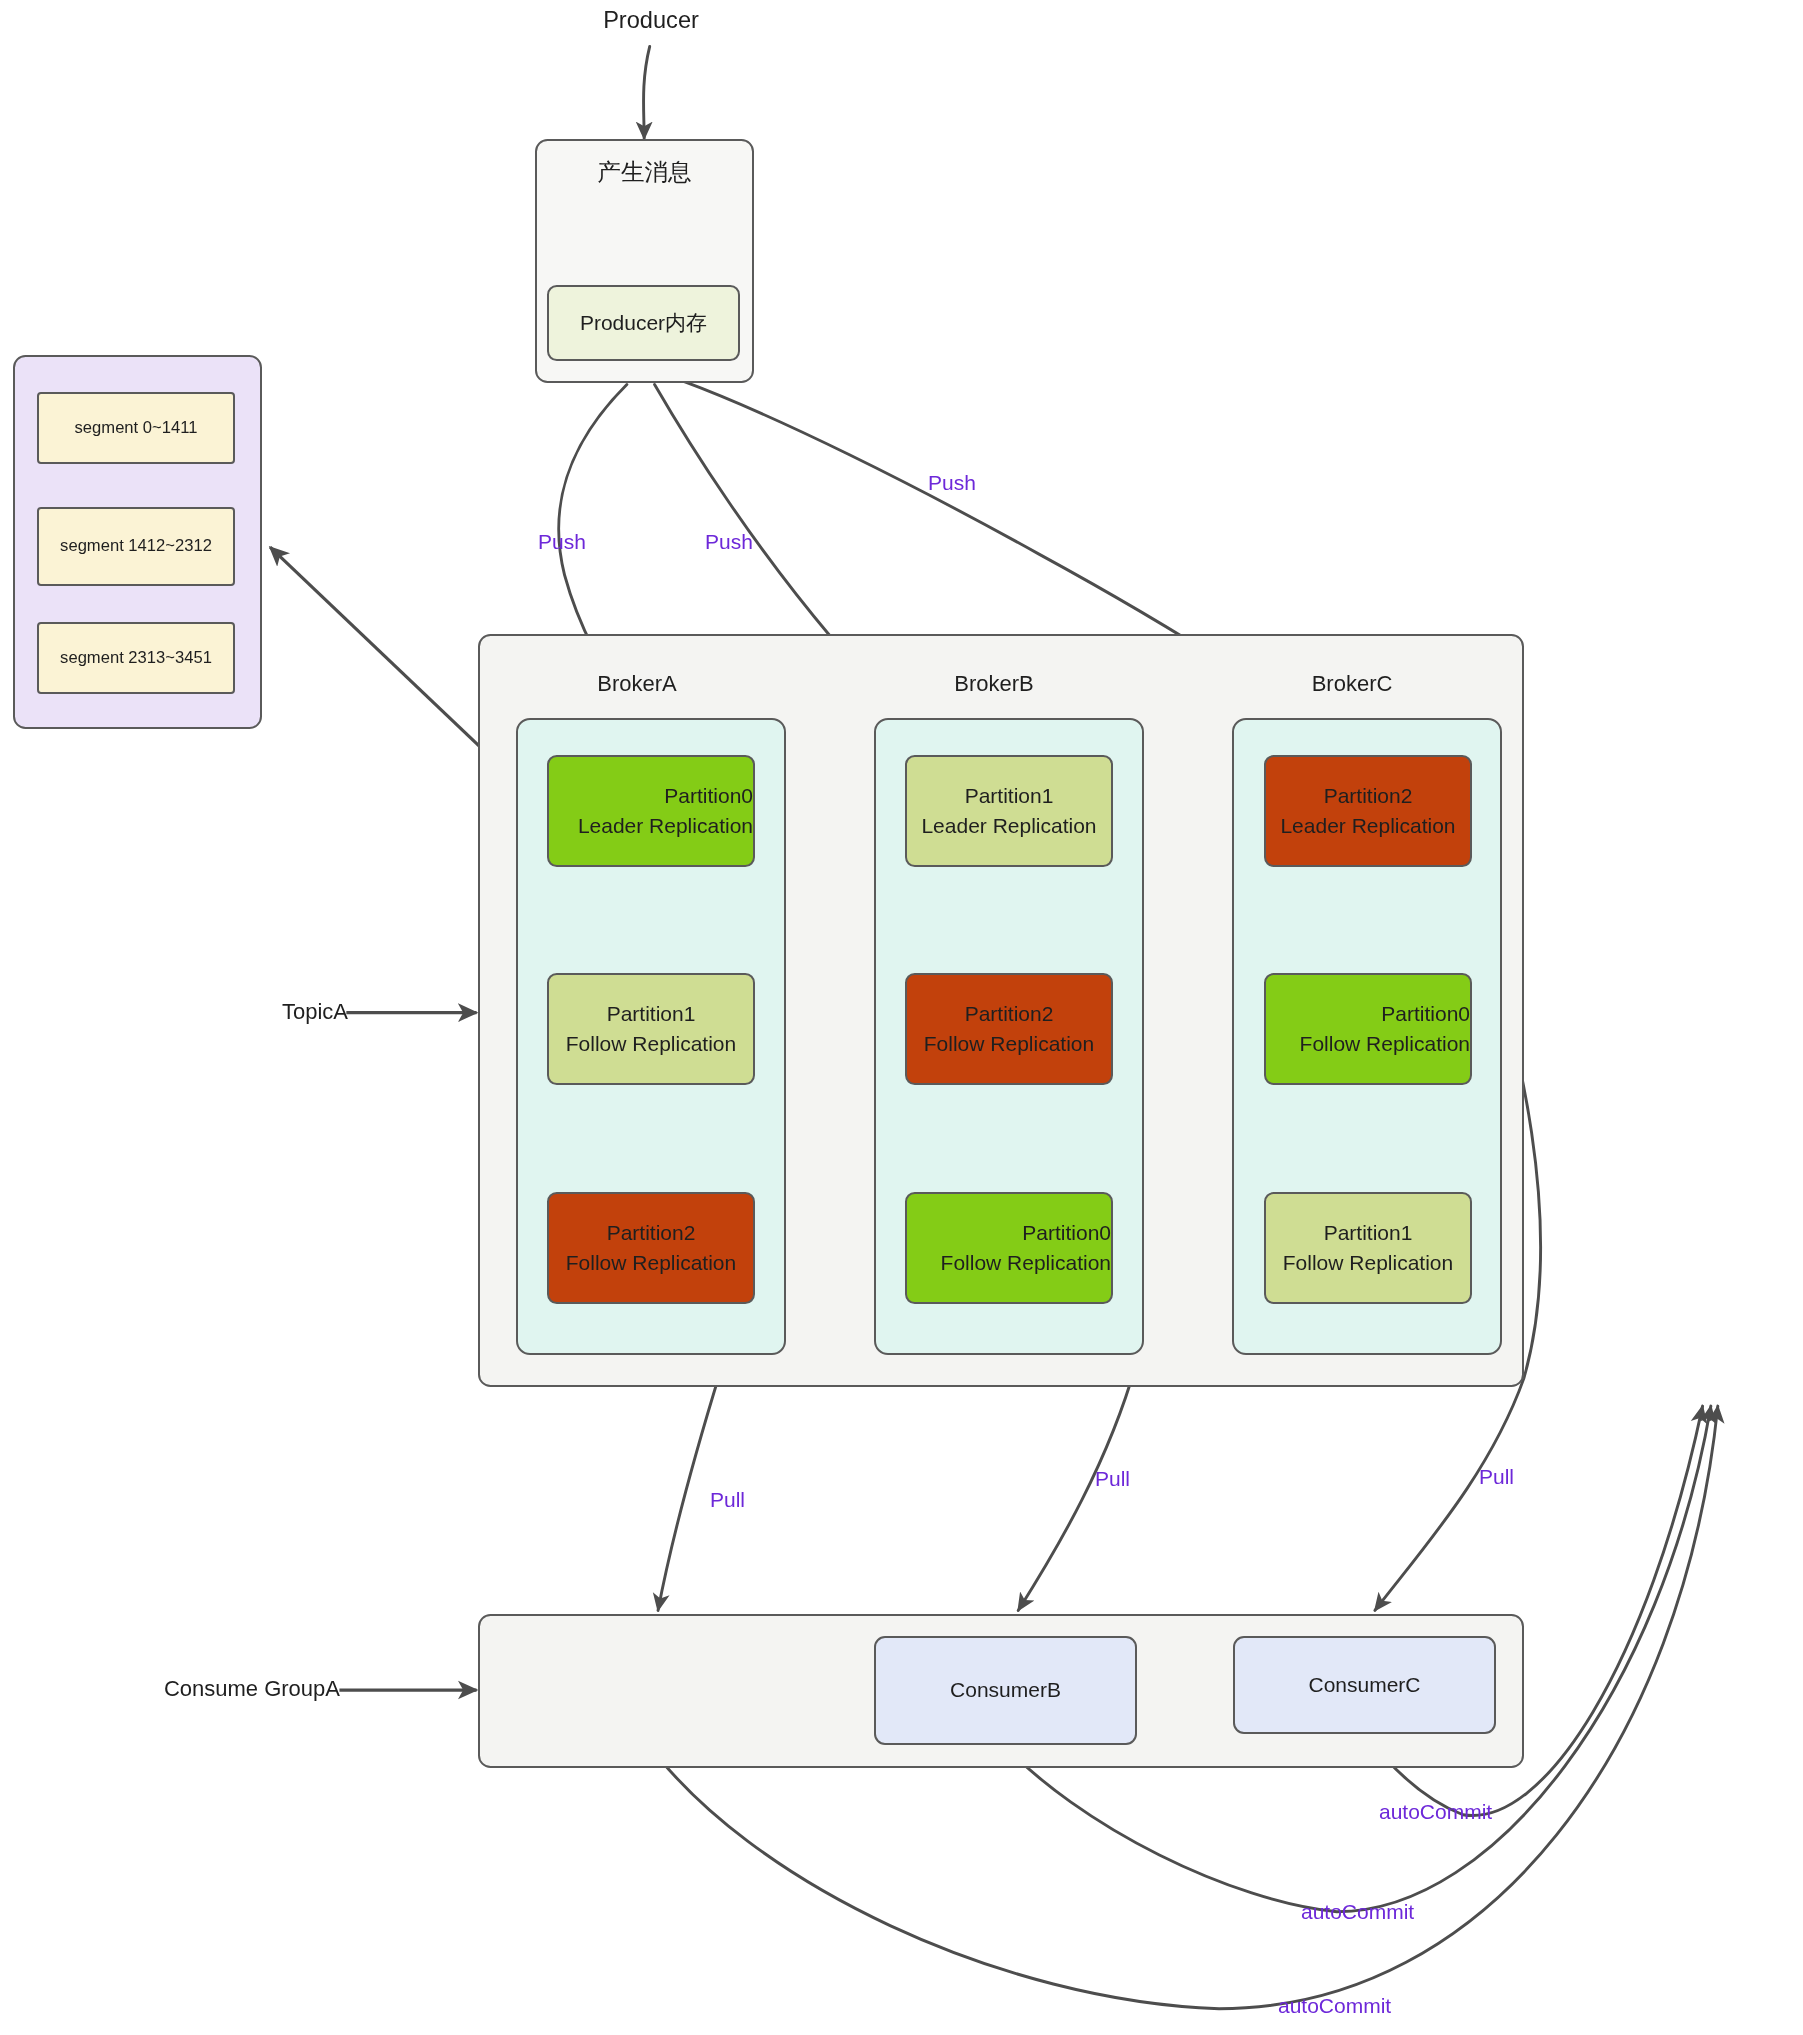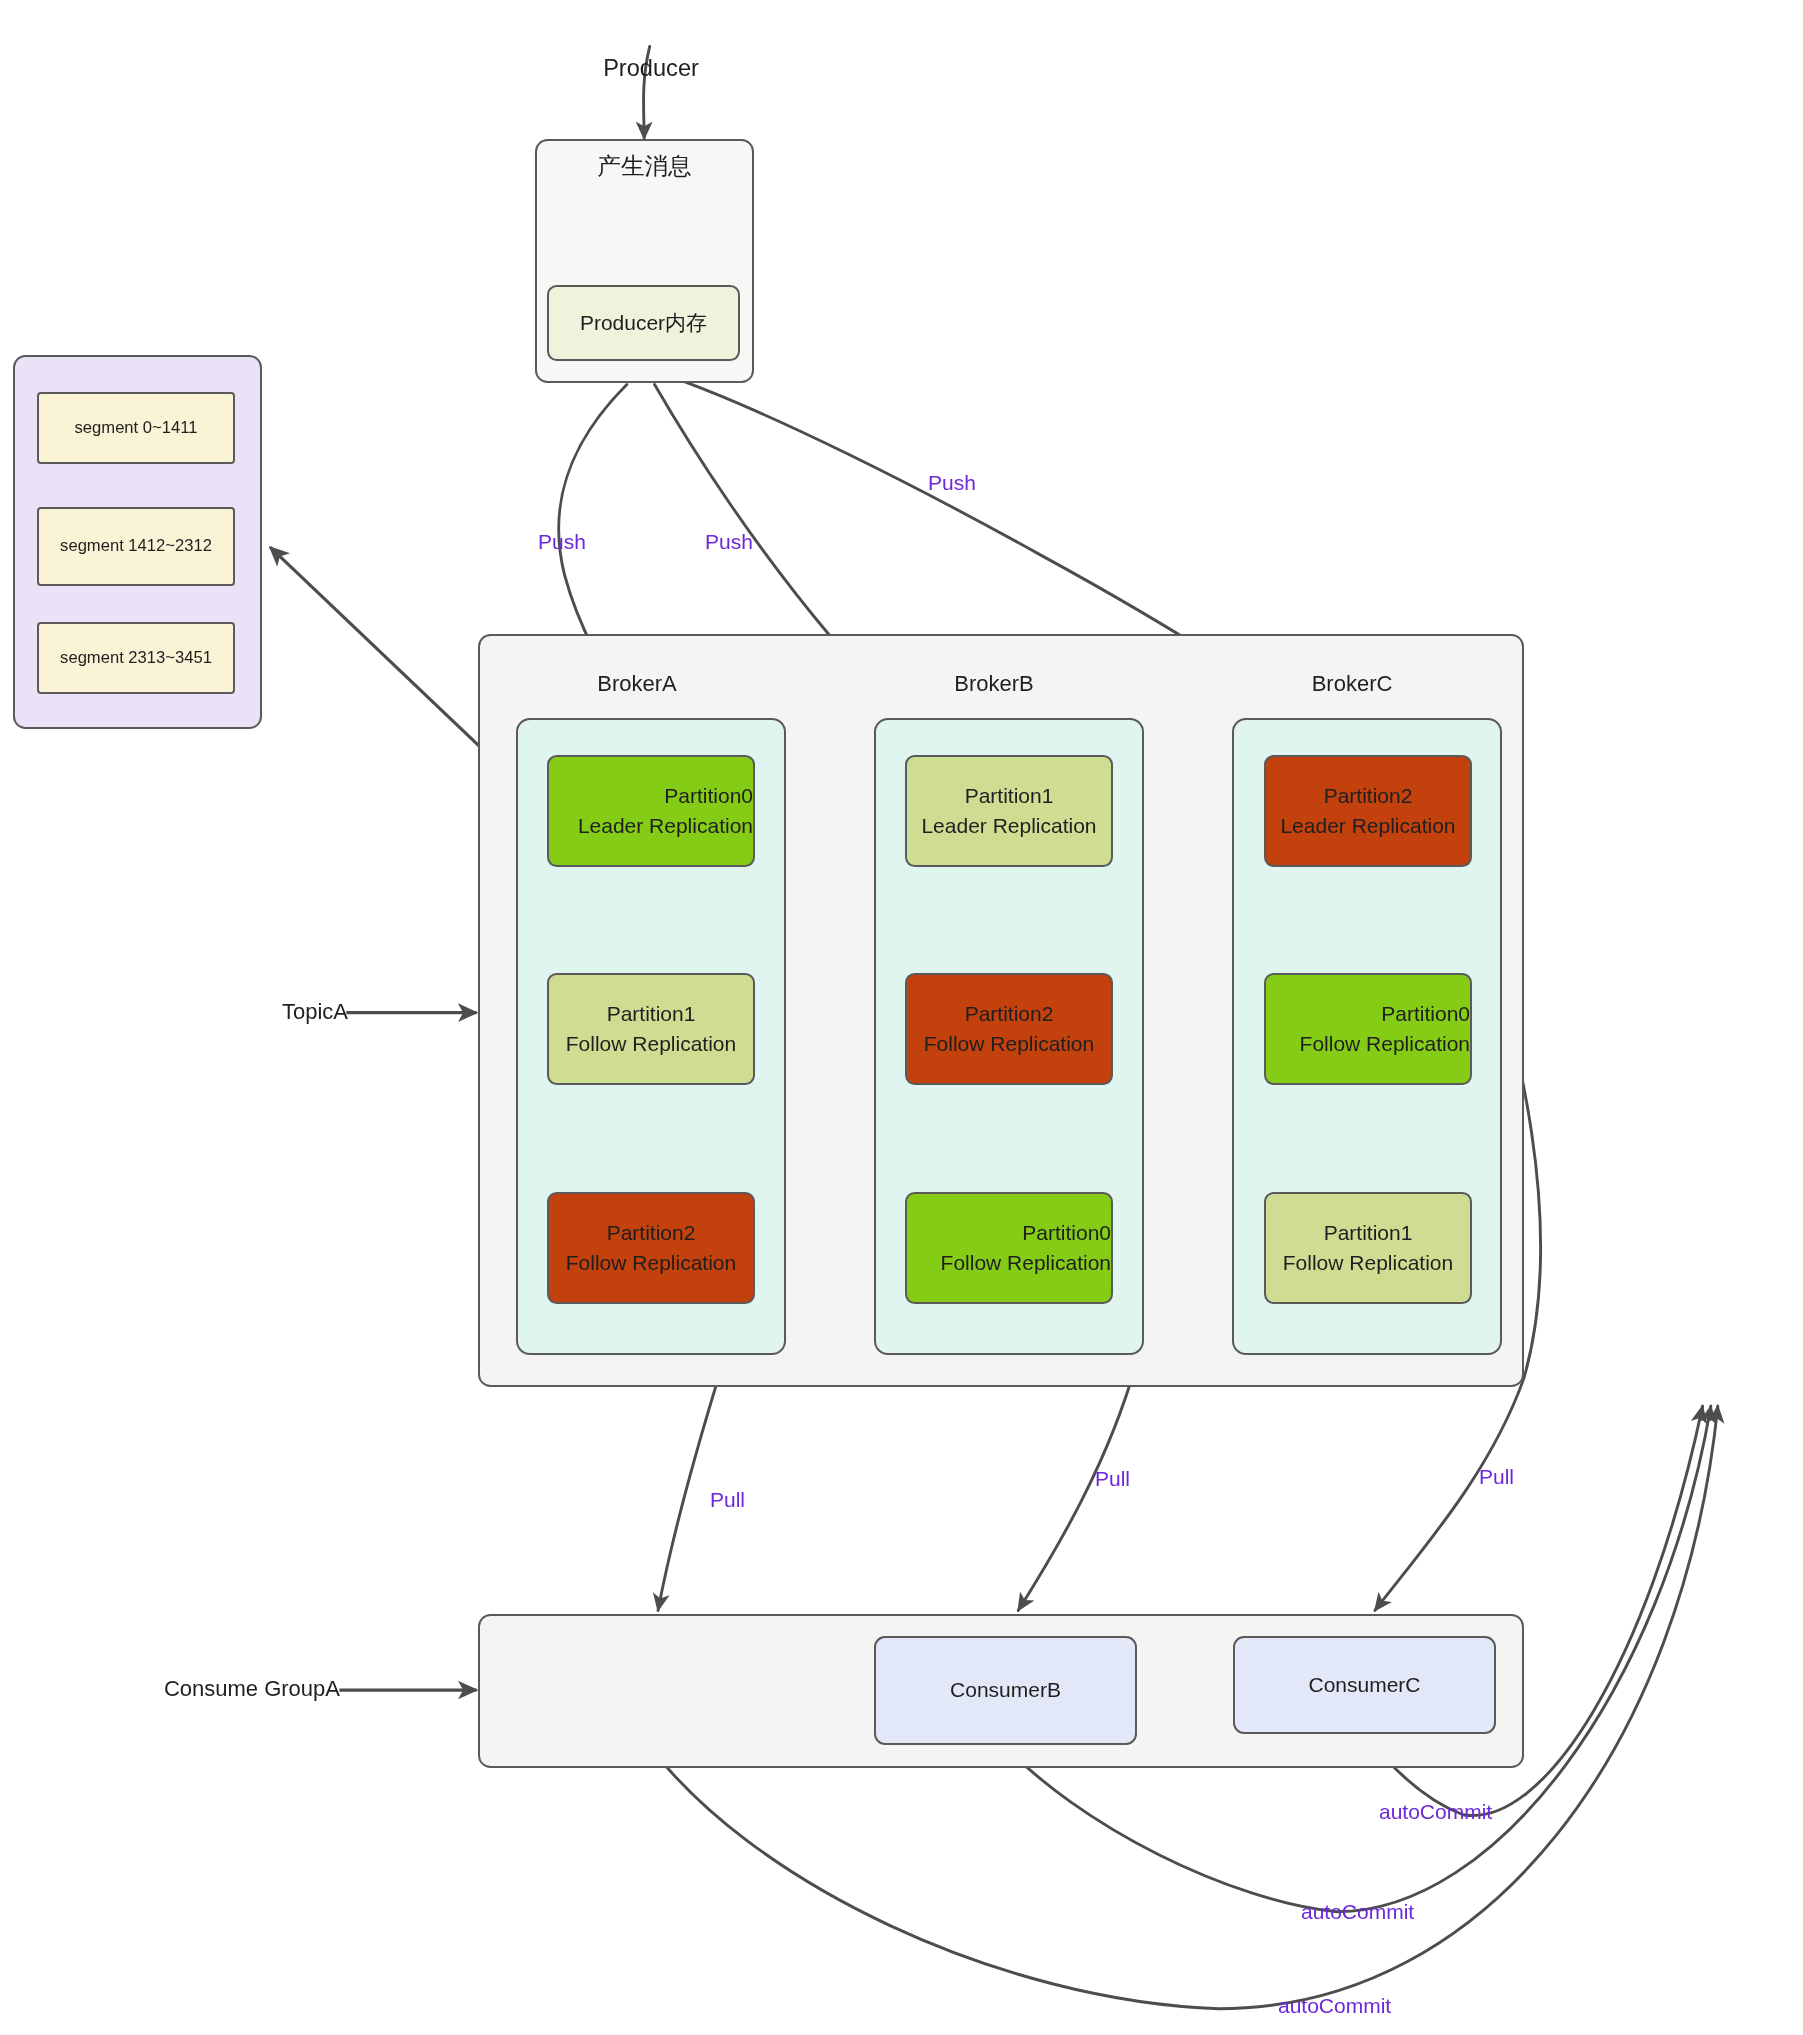--- a/index.html
+++ b/index.html
@@ -146,23 +146,23 @@
 
     <path class="edge-straight" d="M 490 2440 L 688 2440" marker-end="url(#arrow)"></path>
 
     <path class="edge" d="M 1968 2500 C 2010 2555 2060 2600 2112 2620 C 2230 2640 2380 2400 2458 2030" marker-end="url(#arrow)"></path>
 
     <path class="edge" d="M 1440 2510 C 1560 2640 1780 2745 1930 2760 C 2160 2760 2400 2440 2470 2030" marker-end="url(#arrow)"></path>
 
     <path class="edge" d="M 930 2510 C 1080 2720 1450 2890 1760 2900 C 2150 2900 2430 2520 2480 2030" marker-end="url(#arrow)"></path>
   </svg>
 
-  <div class="plain-label top-label" style="left:568px; top:7px; width:166px;margin-top:48px;">Producer</div>
-
-  <div class="node producer-box" style="left:535px; top:139px; width:219px; height:244px; justify-content:flex-start; padding-top:8px;">
+  <div class="plain-label top-label" style="left:568px; top:7px; width:166px;">Producer</div>
+
+  <div class="node producer-box" style="left:535px; top:139px; width:219px; height:244px; justify-content:flex-start; padding-top:14px;">
     <span class="node-line" style="font-size:23.6px;">产生消息</span>
   </div>
   <div class="node producer-mem" style="left:547px; top:285px; width:193px; height:76px;">
     <span class="node-line">Producer内存</span>
   </div>
 
   <div class="node segment-wrap" style="left:12.5px; top:355px; width:249px; height:374px; justify-content:flex-start; padding-top:23.6px; gap:25px;">
   </div>
   <div class="node segment" style="left:37px; top:392px; width:198px; height:72px;">
     <span class="node-line">segment 0~1411</span>

